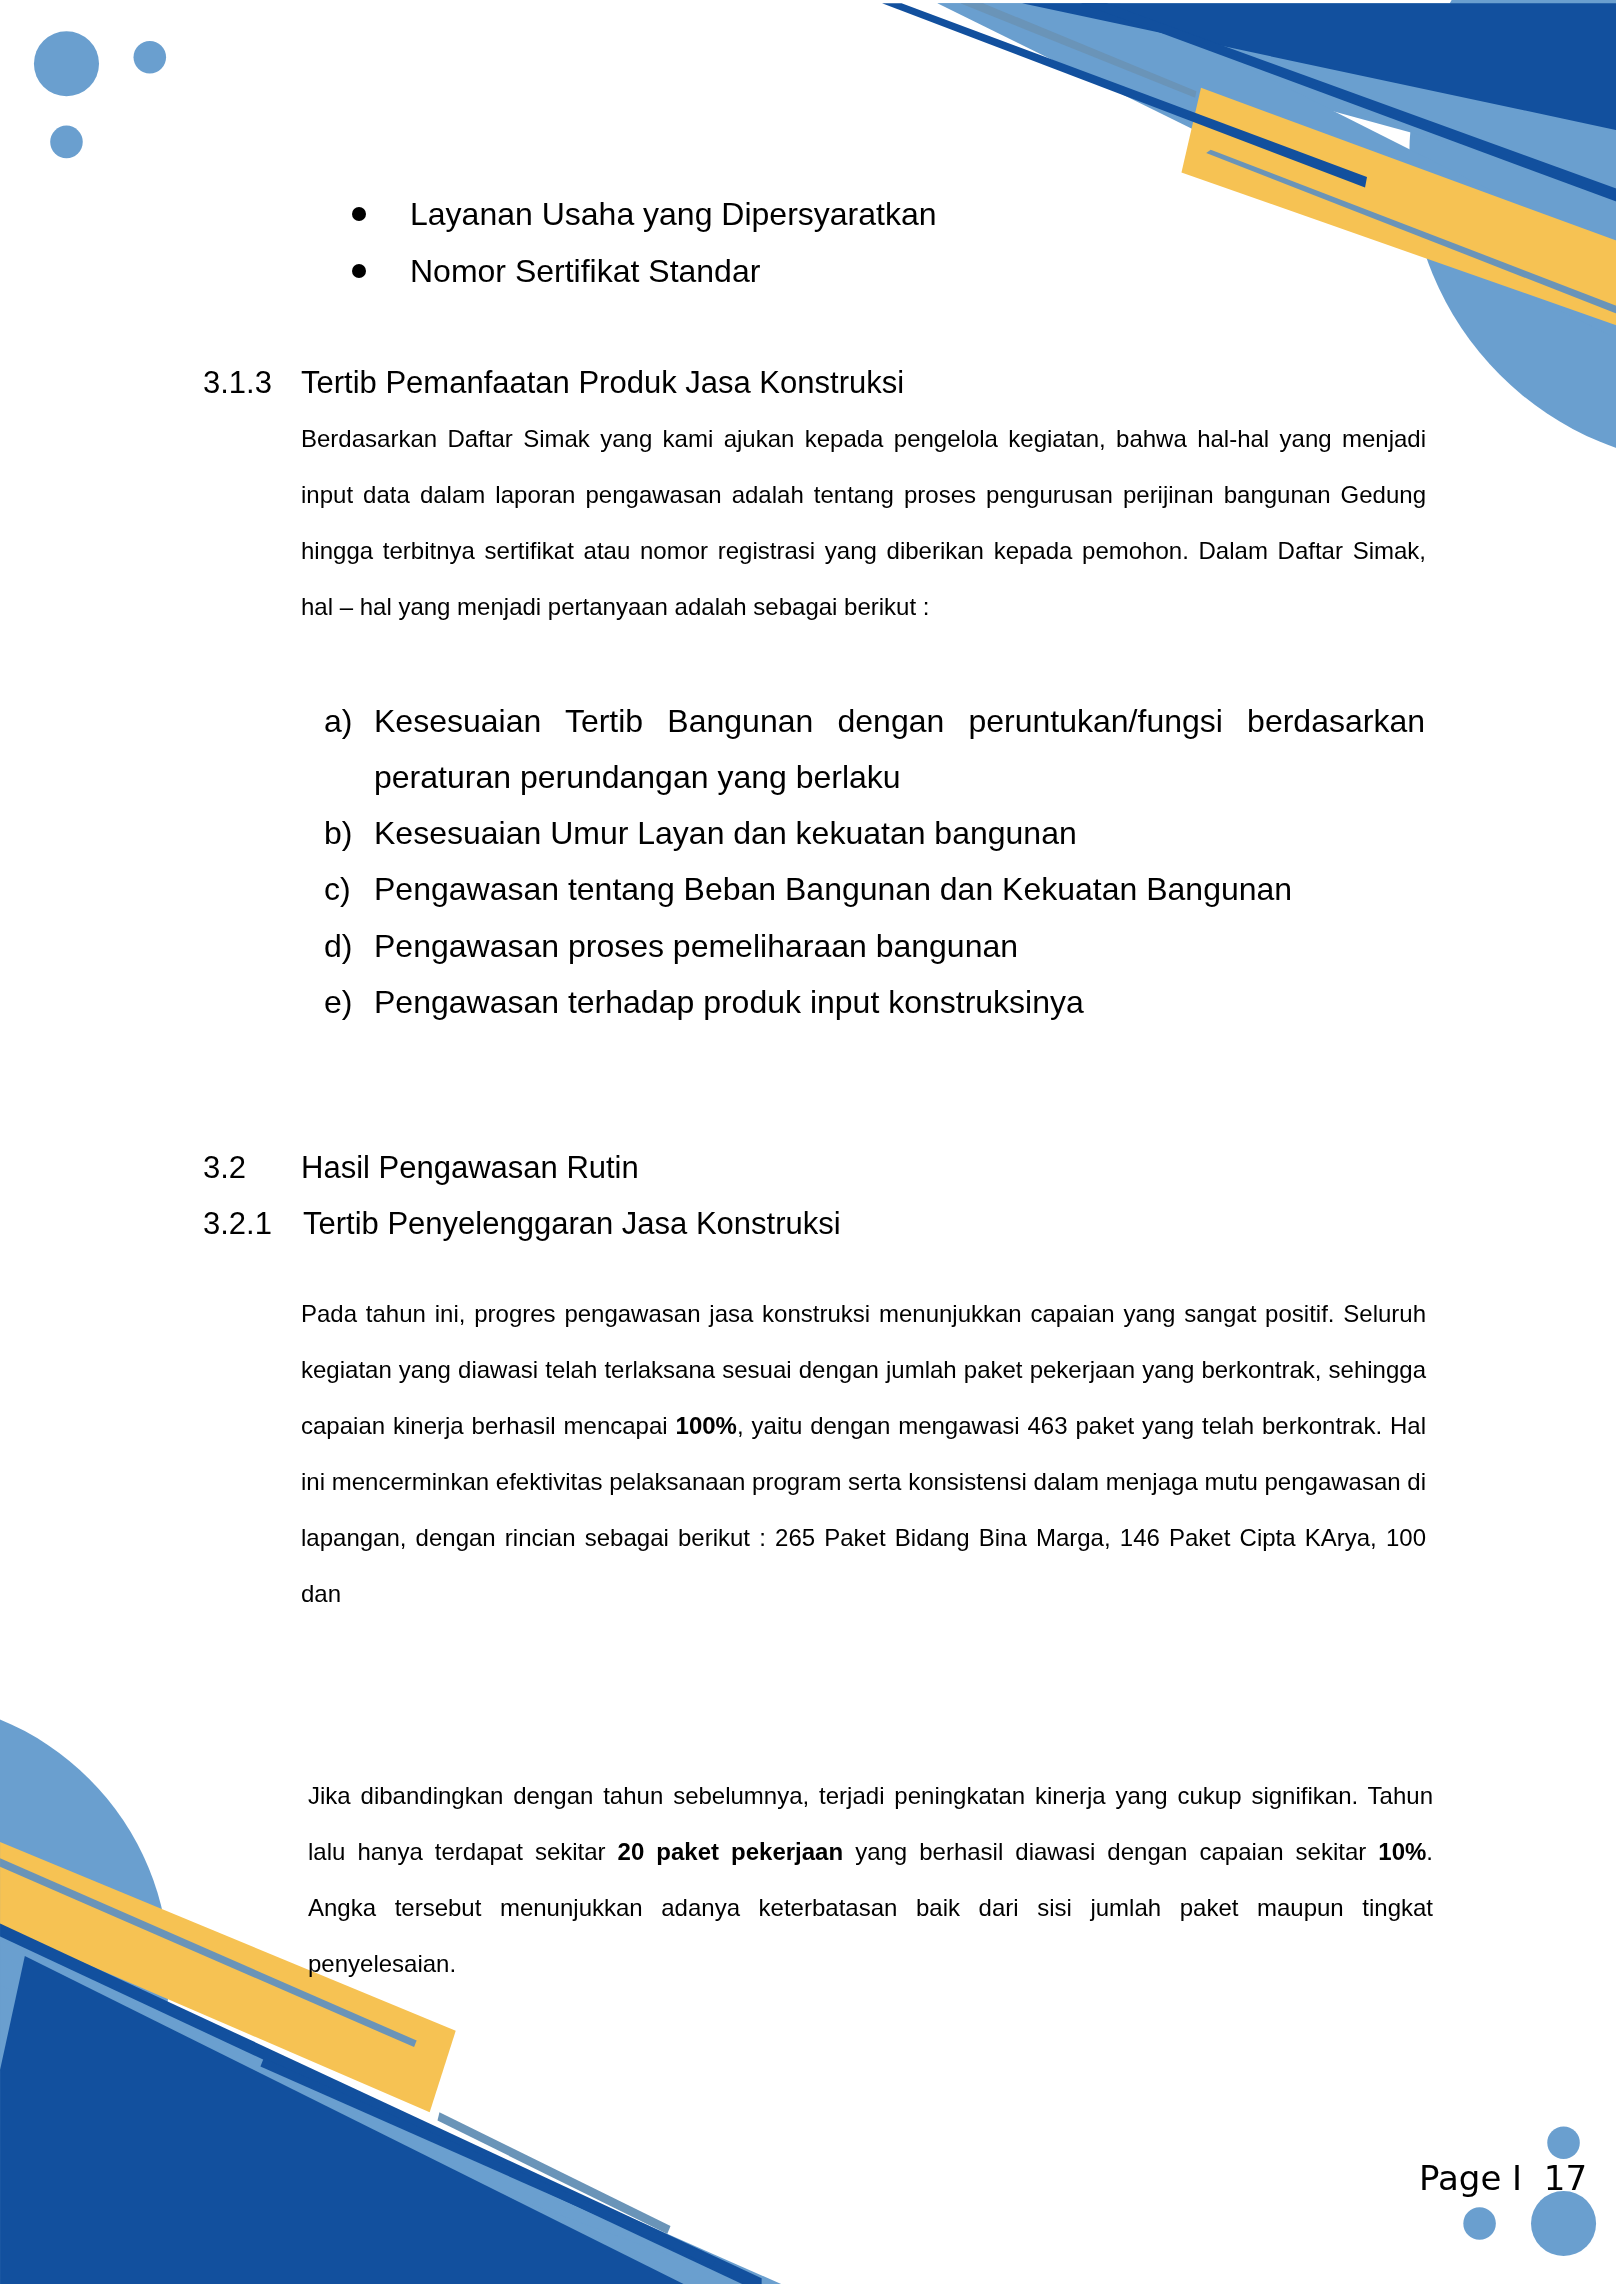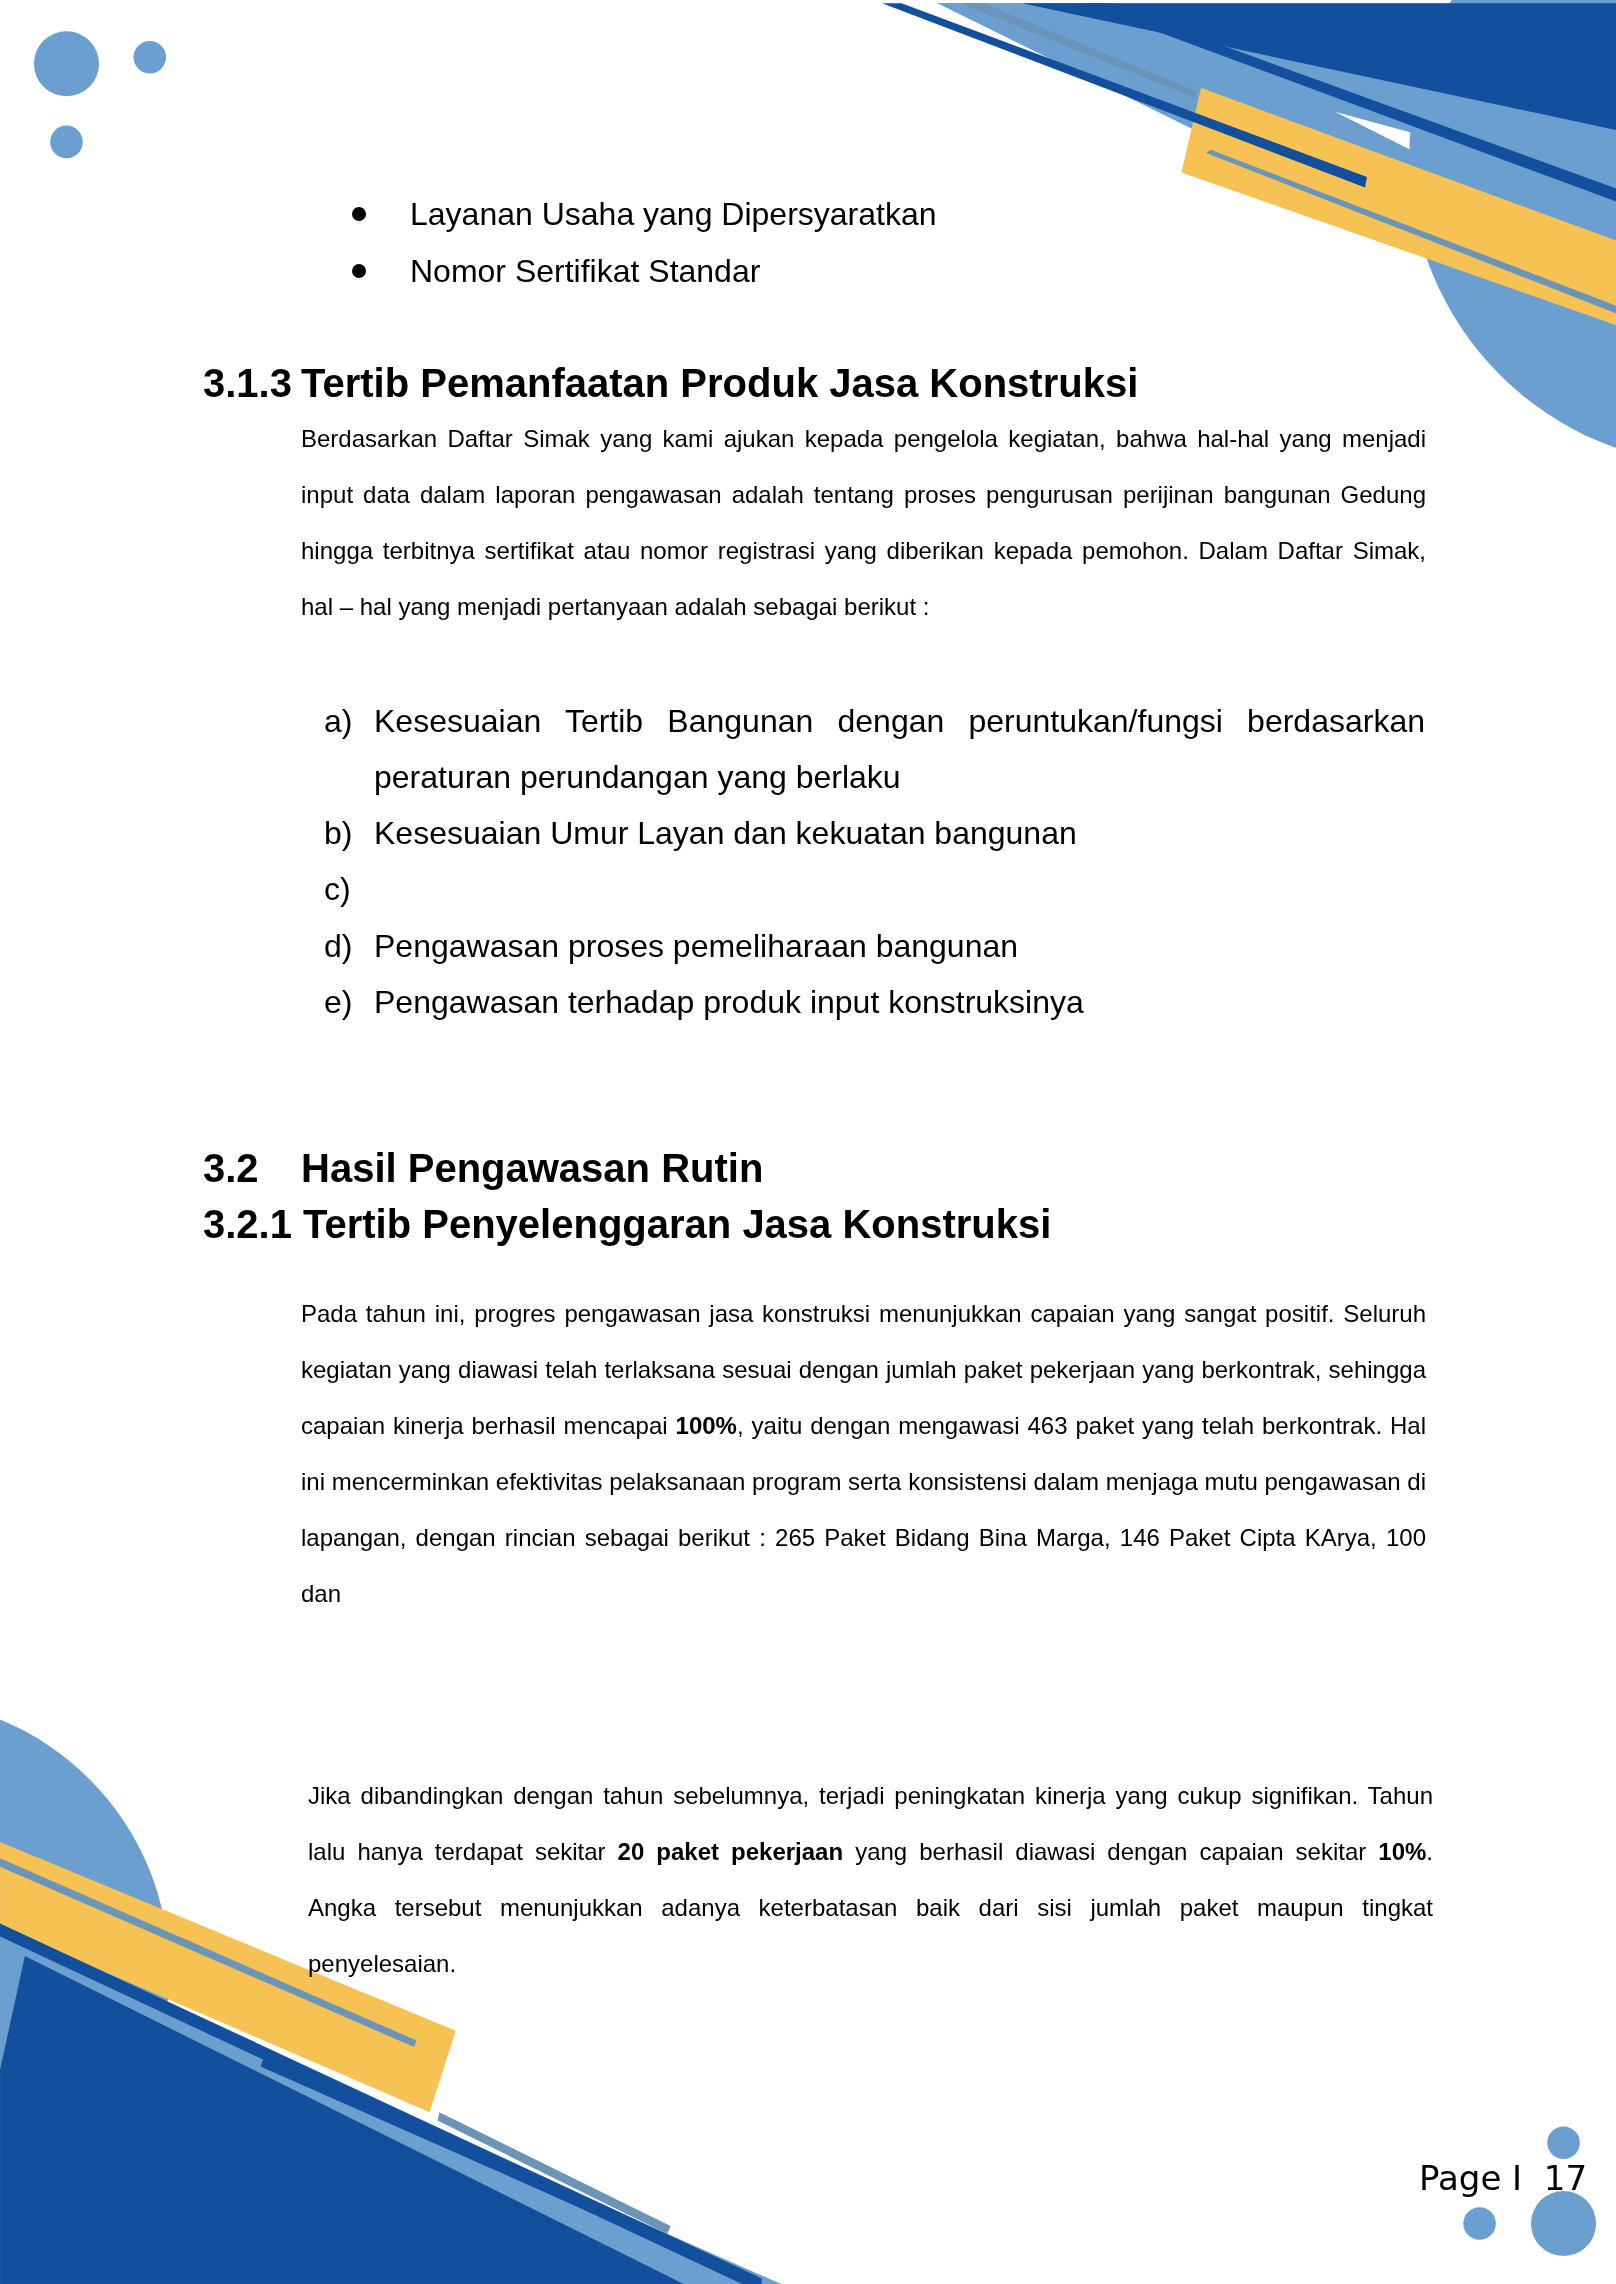--- a/index.html
+++ b/index.html
@@ -3,21 +3,21 @@
 <meta charset="utf-8">
 <style>
   html, body { margin: 0; padding: 0; background: #ffffff; }
   body { width: 1617px; height: 2284px; position: relative; overflow: hidden;
          font-family: "Liberation Sans", sans-serif; color: #000; }
   .deco { position: absolute; left: 0; top: 0; width: 1617px; height: 2284px; pointer-events: none; }
   .page { position: absolute; left: 8px; top: 0; width: 1617px; height: 2284px; }
   .txt { position: absolute; font-size: 32px; line-height: 56px; white-space: nowrap; }
   .just { position: absolute; left: 293px; width: 1125px; font-size: 24px; line-height: 56px;
           text-align: justify; text-align-last: left; }
-  .h { position: absolute; font-size: 40px; font-weight: bold; white-space: nowrap; line-height: 56px; }
+  .h { position: absolute; font-size: 31px; font-weight: normal; white-space: nowrap; line-height: 56px; }
   .h .num { display: inline-block; }
   .bullet { position: absolute; left: 344px; width: 14.3px; height: 14.3px; border-radius: 50%; background: #000; }
   .list-label { position: absolute; font-size: 32px; line-height: 56px; }
   .list-text { position: absolute; left: 366px; width: 1051px; font-size: 32px; line-height: 56px;
                text-align: justify; text-align-last: left; }
   b { font-weight: bold; }
   .pageno { position: absolute; left: 1411px; top: 2162px; font-family: "DejaVu Sans", sans-serif;
             font-size: 34px; line-height: 33px; white-space: pre; }
 </style>
 </head>
@@ -77,20 +77,21 @@
   </div>
   <div class="h" style="left:293px; top:355px;">Tertib Pemanfaatan Produk Jasa Konstruksi</div>
 
   <div class="just" style="top:411px;">Berdasarkan Daftar Simak yang kami ajukan kepada pengelola kegiatan, bahwa hal-hal yang menjadi input data dalam laporan pengawasan adalah tentang proses pengurusan perijinan bangunan Gedung hingga terbitnya sertifikat atau nomor registrasi yang diberikan kepada pemohon. Dalam Daftar Simak, hal – hal yang menjadi pertanyaan adalah sebagai berikut :</div>
 
   <div class="list-label" style="left:316px; top:693px;">a)</div>
   <div class="list-text" style="top:693px;">Kesesuaian Tertib Bangunan dengan peruntukan/fungsi berdasarkan peraturan perundangan yang berlaku</div>
   <div class="list-label" style="left:316px; top:805px;">b)</div>
   <div class="list-text" style="top:805px;">Kesesuaian Umur Layan dan kekuatan bangunan</div>
   <div class="list-label" style="left:316px; top:861px;">c)</div>
+  <div class="list-text" style="top:861px;">Pengawasan tentang Beban Bangunan dan Kekuatan Bangunan</div>
   <div class="list-label" style="left:316px; top:918px;">d)</div>
   <div class="list-text" style="top:918px;">Pengawasan proses pemeliharaan bangunan</div>
   <div class="list-label" style="left:316px; top:974px;">e)</div>
   <div class="list-text" style="top:974px;">Pengawasan terhadap produk input konstruksinya</div>
 
   <div class="h" style="left:195px; top:1140px;">3.2</div>
   <div class="h" style="left:293px; top:1140px;">Hasil Pengawasan Rutin</div>
 
   <div class="h" style="left:195px; top:1196px;">3.2.1</div>
   <div class="h" style="left:295px; top:1196px;">Tertib Penyelenggaran Jasa Konstruksi</div>

